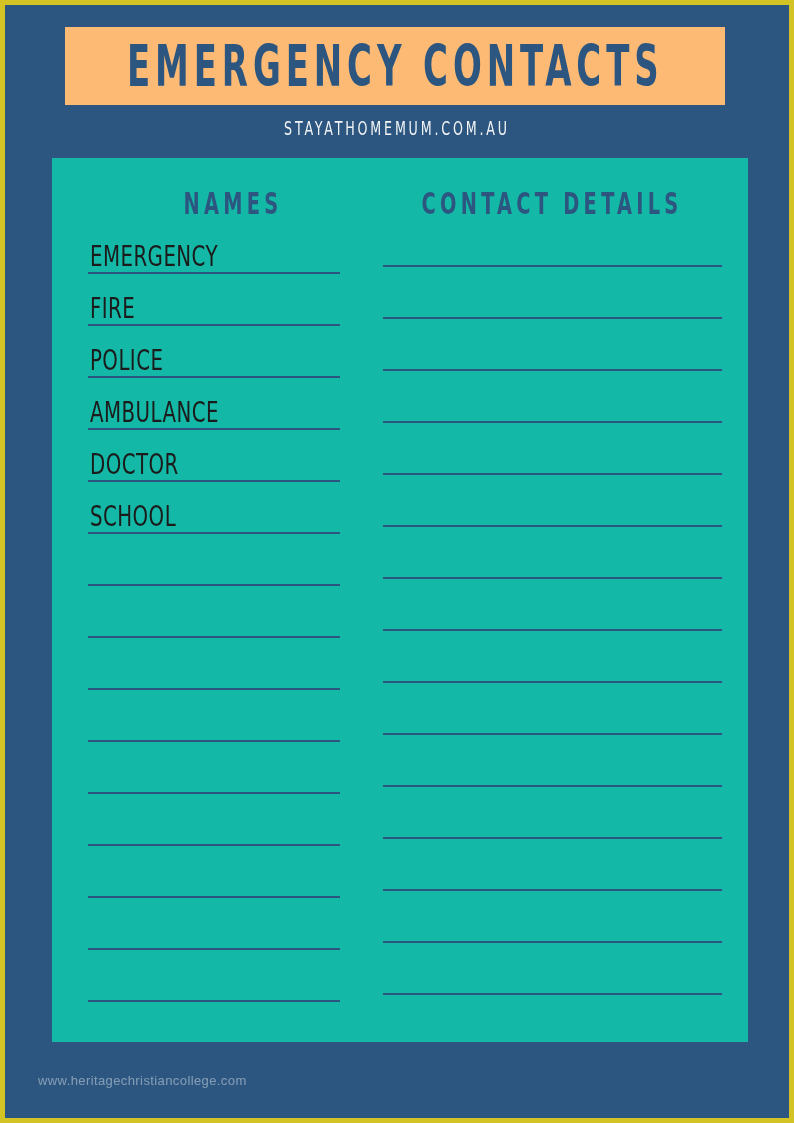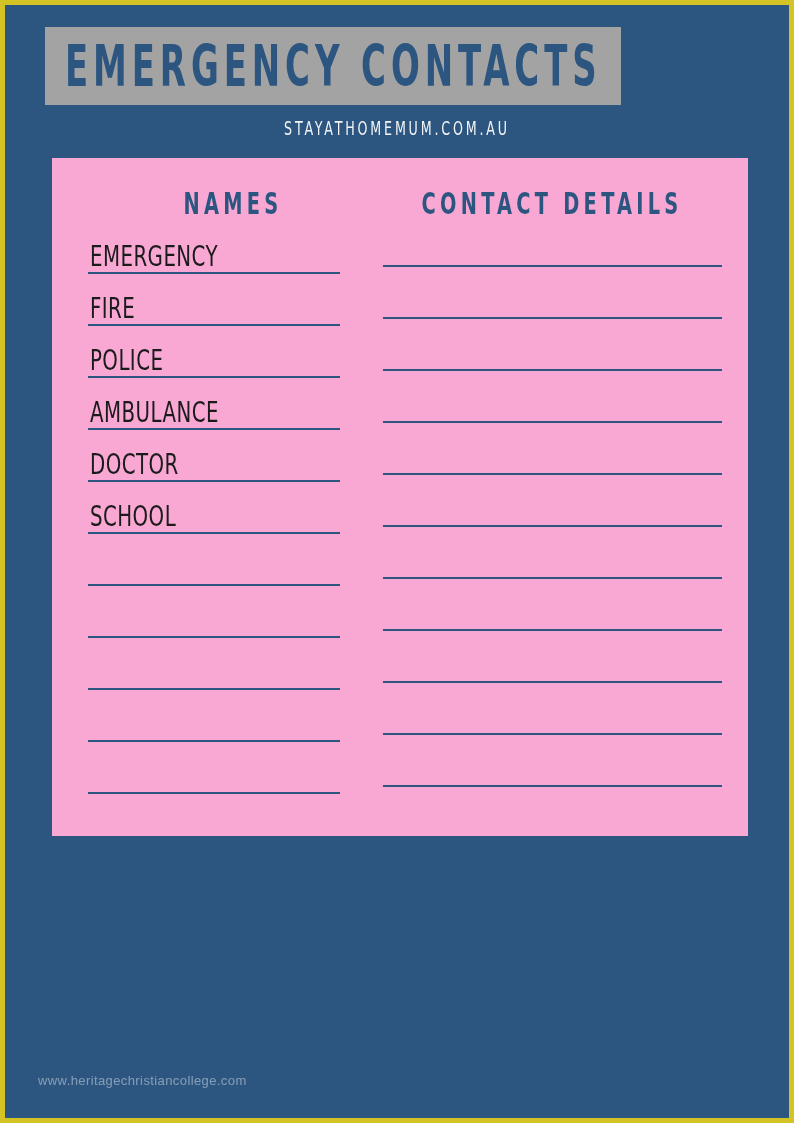--- a/index.html
+++ b/index.html
@@ -20,25 +20,25 @@
     height: 1123px;
     box-sizing: border-box;
     background: #2c5680;
     border: 5px solid #d4c324;
     overflow: hidden;
   }
 
   
   .title-banner {
     position: absolute;
-    left: 40px;
+    left: 60px;
     top: 22px;
-    width: 576px;
+    width: 660px;
     height: 78px;
-    background: #a3a3a3;
+    background: #fdba74;
     display: flex;
     align-items: center;
     justify-content: center;
   }
   .title-text {
     font-family: "Liberation Sans Narrow", "DejaVu Sans Condensed", "Liberation Sans", sans-serif;
     font-weight: 700;
     font-size: 46px;
     line-height: 1;
     letter-spacing: 6px;
@@ -64,22 +64,22 @@
     transform-origin: center top;
     white-space: nowrap;
   }
 
   
   .card {
     position: absolute;
     left: 47px;
     top: 153px;
     width: 696px;
-    height: 678px;
-    background: #f9a8d4;
+    height: 884px;
+    background: #14b8a6;
   }
 
   
   .col-head {
     position: absolute;
     top: 28px;
     font-family: "Liberation Sans Narrow", "DejaVu Sans Condensed", "Liberation Sans", sans-serif;
     font-weight: 700;
     font-size: 25px;
     letter-spacing: 5px;

